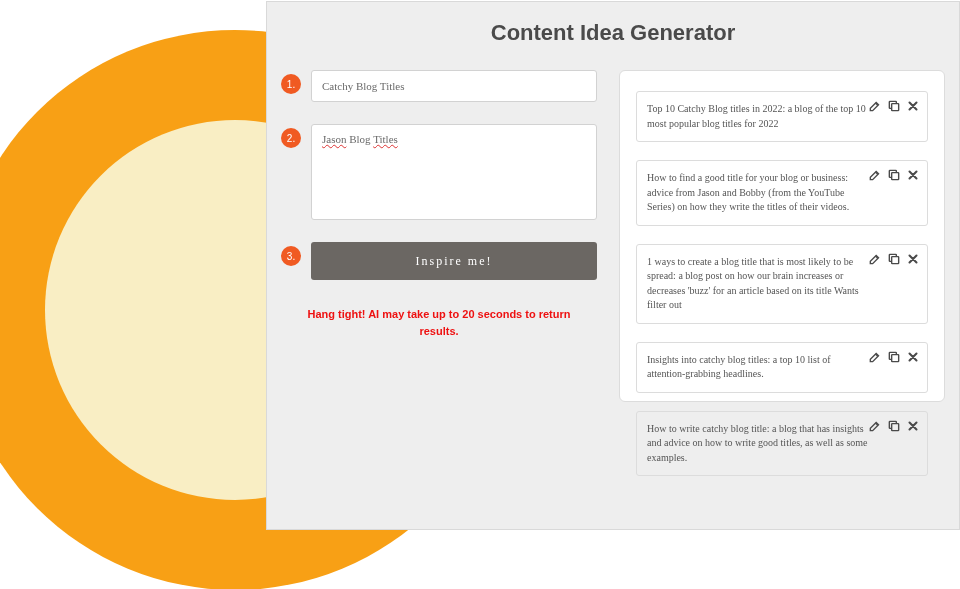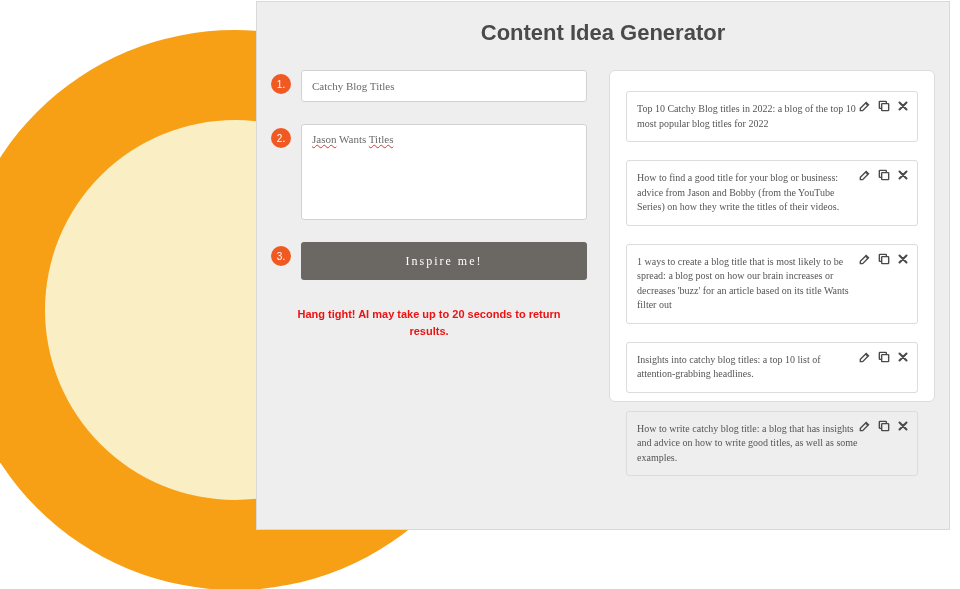--- a/index.html
+++ b/index.html
@@ -17,21 +17,21 @@
     position: absolute;
     width: 380px; height: 380px;
     border-radius: 50%;
     background: #f9eec4;
     top: 120px; left: 45px;
     z-index: 1;
   }
 
   .panel {
     position: absolute;
-    top: 1px; left: 256px;
+    top: 1px; left: 266px;
     width: 694px; height: 529px;
     background: #eeeeee;
     border: 1px solid #d9d9d9;
     z-index: 2;
   }
 
   .title {
     font-family: "Helvetica Neue", Arial, sans-serif;
     font-weight: 700;
     font-size: 22px;
@@ -161,21 +161,21 @@
   <div class="cols">
     <div class="left">
 
       <div class="row">
         <div class="badge">1.</div>
         <input type="text" class="text-input" value="Catchy Blog Titles" style="">
       </div>
 
       <div class="row">
         <div class="badge">2.</div>
-        <div class="textarea" contenteditable="true" style=""><span class="underlined">Jason</span><span> Wants </span><span class="underlined">Titles</span></div>
+        <div class="textarea" contenteditable="true" style=""><span class="underlined">Jason</span><span> Blog </span><span class="underlined">Titles</span></div>
       </div>
 
       <div class="row">
         <div class="badge">3.</div>
         <button class="inspire-btn">Inspire me!</button>
       </div>
 
       <div class="status">Hang tight! AI may take up to 20 seconds to return results.</div>
     </div>
 

